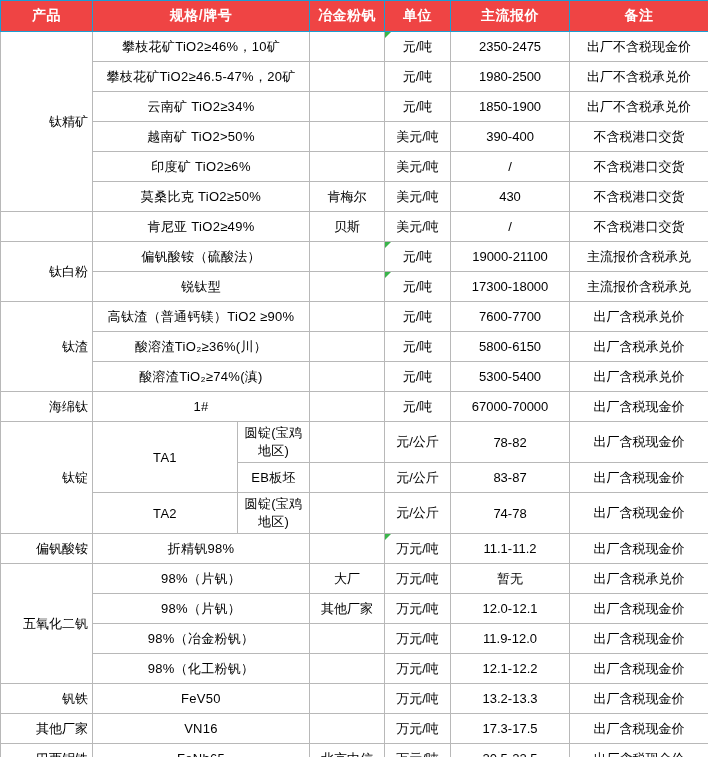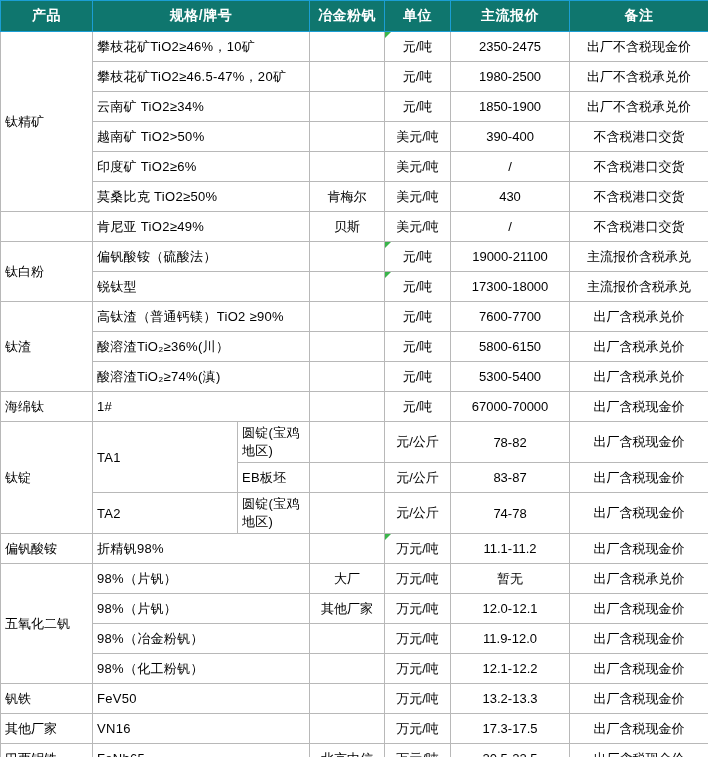--- a/index.html
+++ b/index.html
@@ -21,42 +21,42 @@
   }
   #price-table col.c-product   { width: 92px; }
   #price-table col.c-spec      { width: 145px; }
   #price-table col.c-spec2     { width: 72px; }
   #price-table col.c-maker     { width: 75px; }
   #price-table col.c-unit      { width: 66px; }
   #price-table col.c-price     { width: 119px; }
   #price-table col.c-remark    { width: 139px; }
 
   #price-table th {
-    background: #0f766e;
+    background: #ef4444;
     color: #ffffff;
     font-size: 14px;
     font-weight: bold;
     text-align: center;
     height: 26px;
     border: 1px solid #1b9ed4;
     padding: 2px 3px;
     letter-spacing: 0.5px;
   }
   #price-table td {
     border: 1px solid #b8b8b8;
     height: 25px;
     font-size: 13px;
     color: #000000;
     padding: 2px 4px;
     vertical-align: middle;
     background: #ffffff;
   }
-  td.left   { text-align: left; padding-left: 6px; }
+  td.left   { text-align: center; padding-left: 6px; }
   td.center { text-align: center; }
-  td.group  { text-align: left; font-size: 13.5px; }
+  td.group  { text-align: right; font-size: 13.5px; }
   td.empty  { background: #ffffff; }
 
   
   td.mark {
     position: relative;
   }
   td.mark::before {
     content: "";
     position: absolute;
     top: 0;

